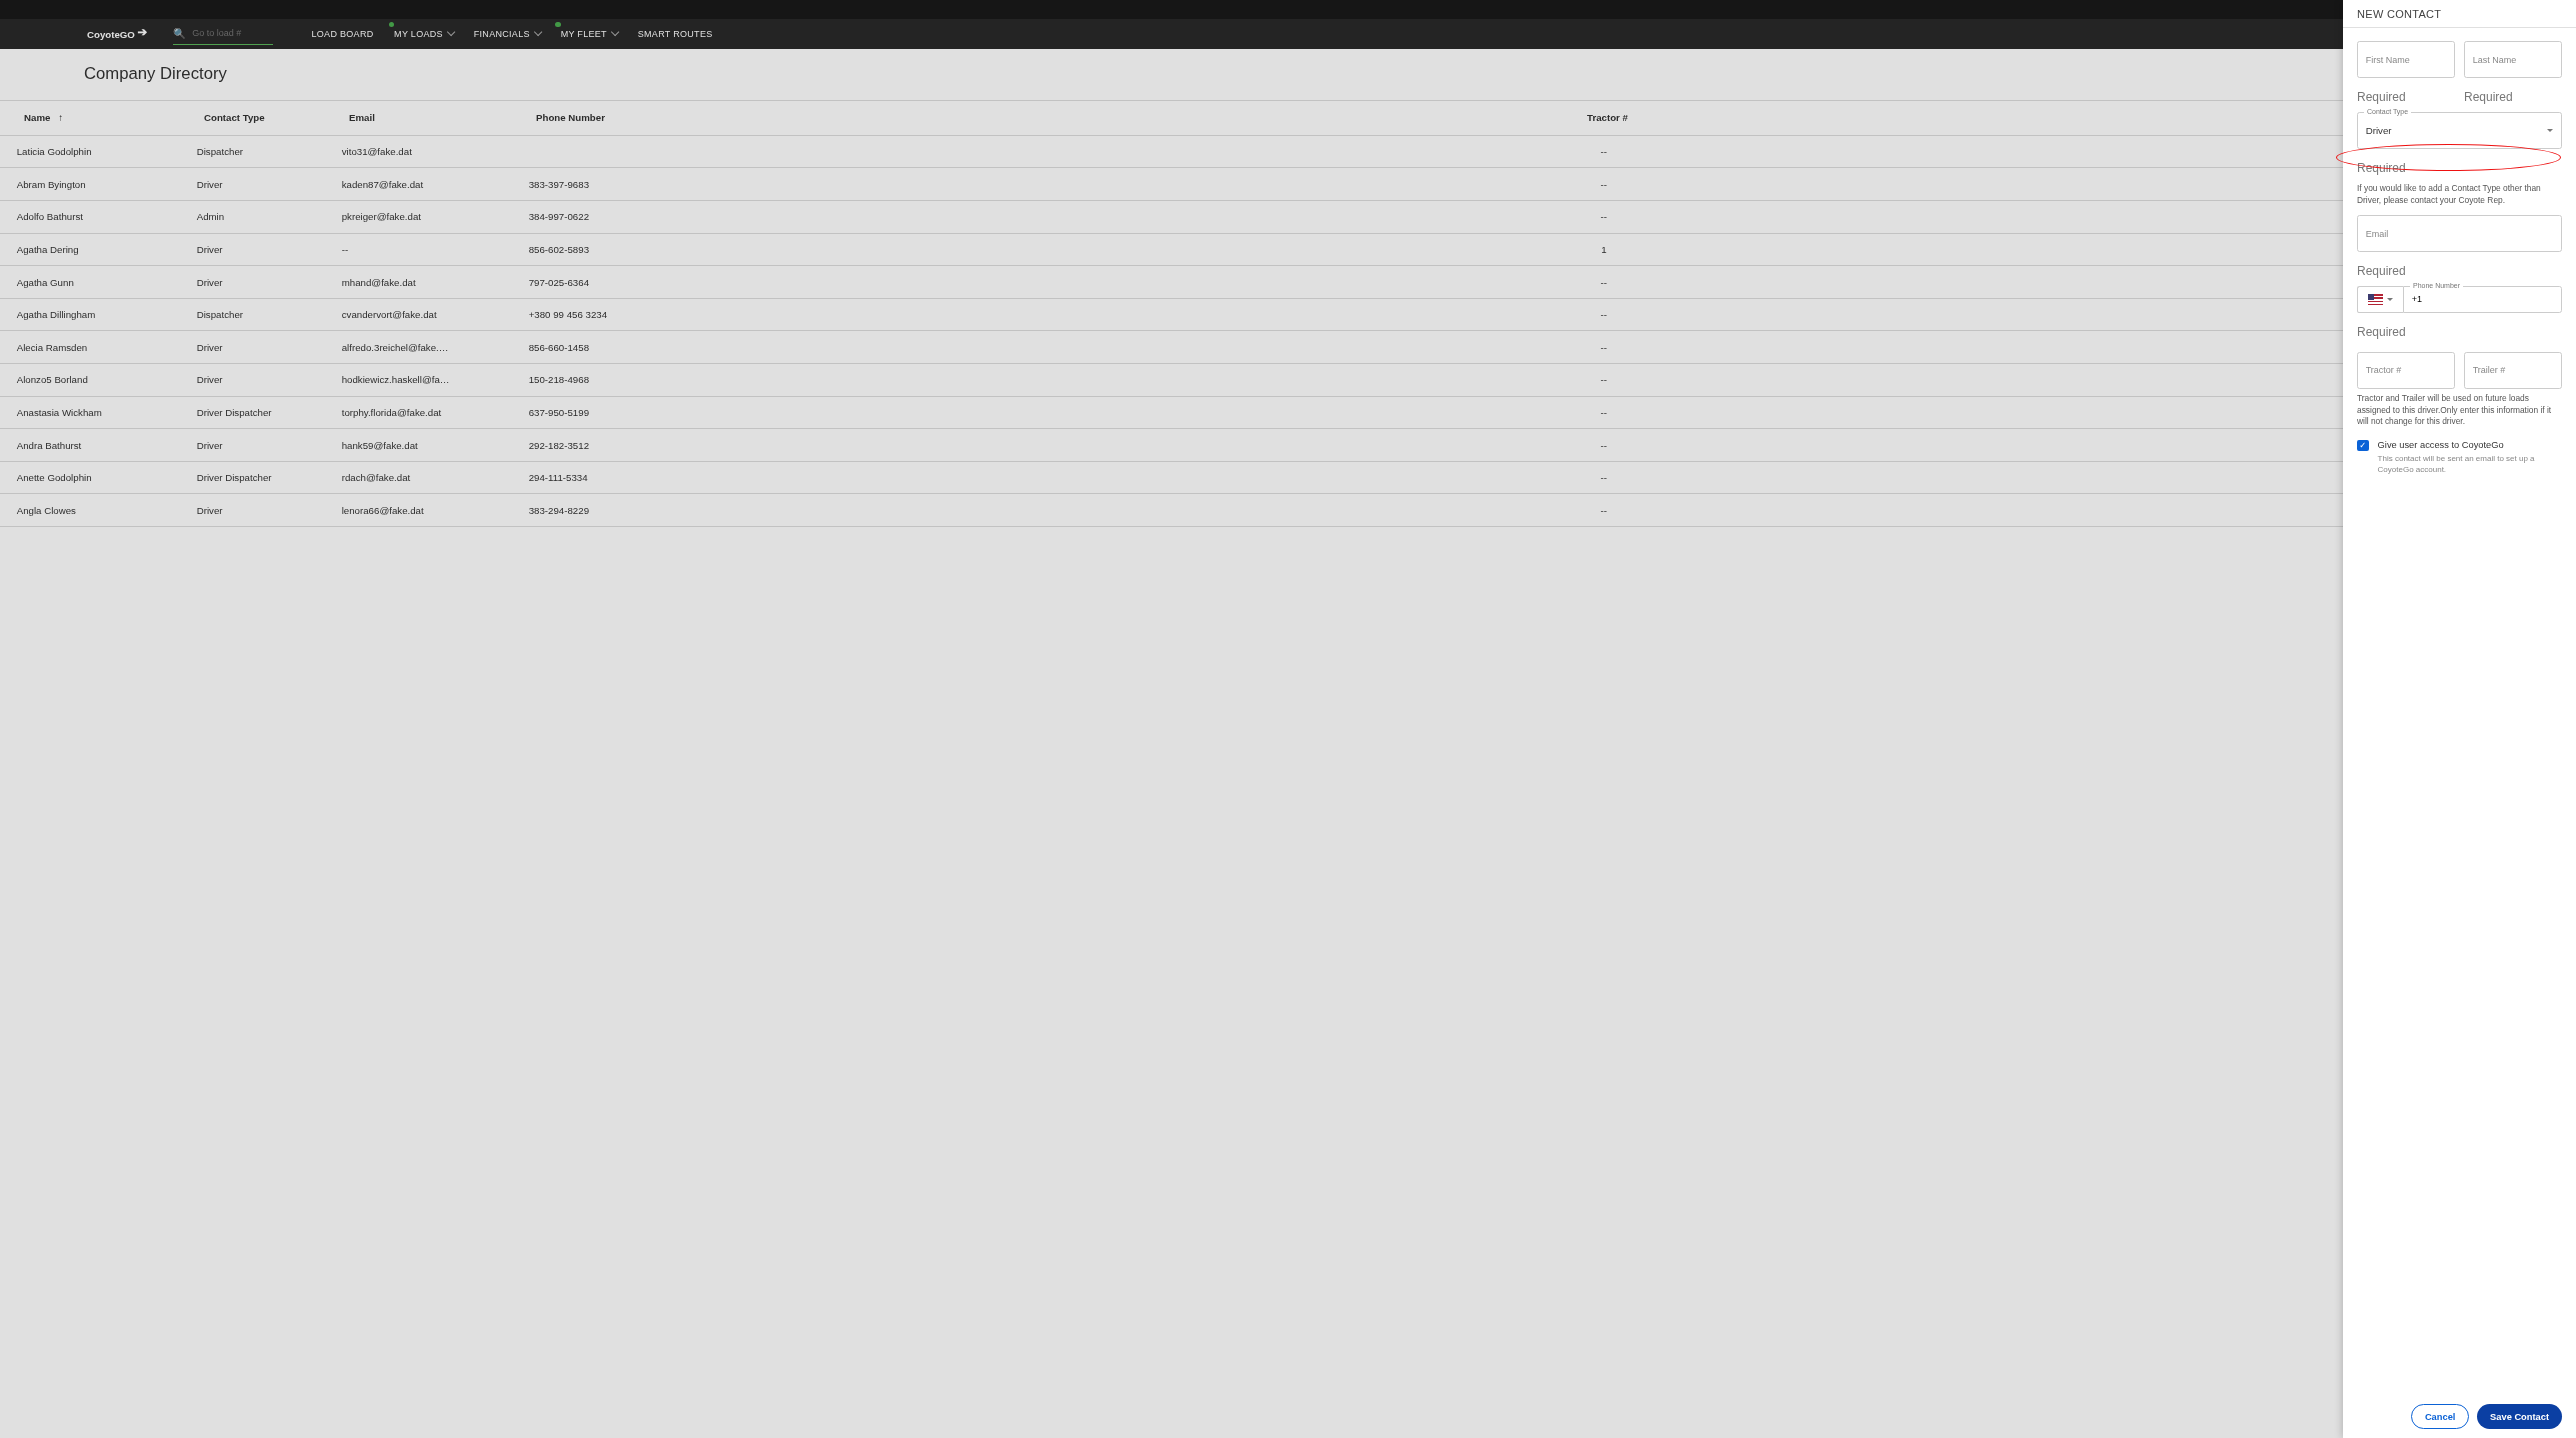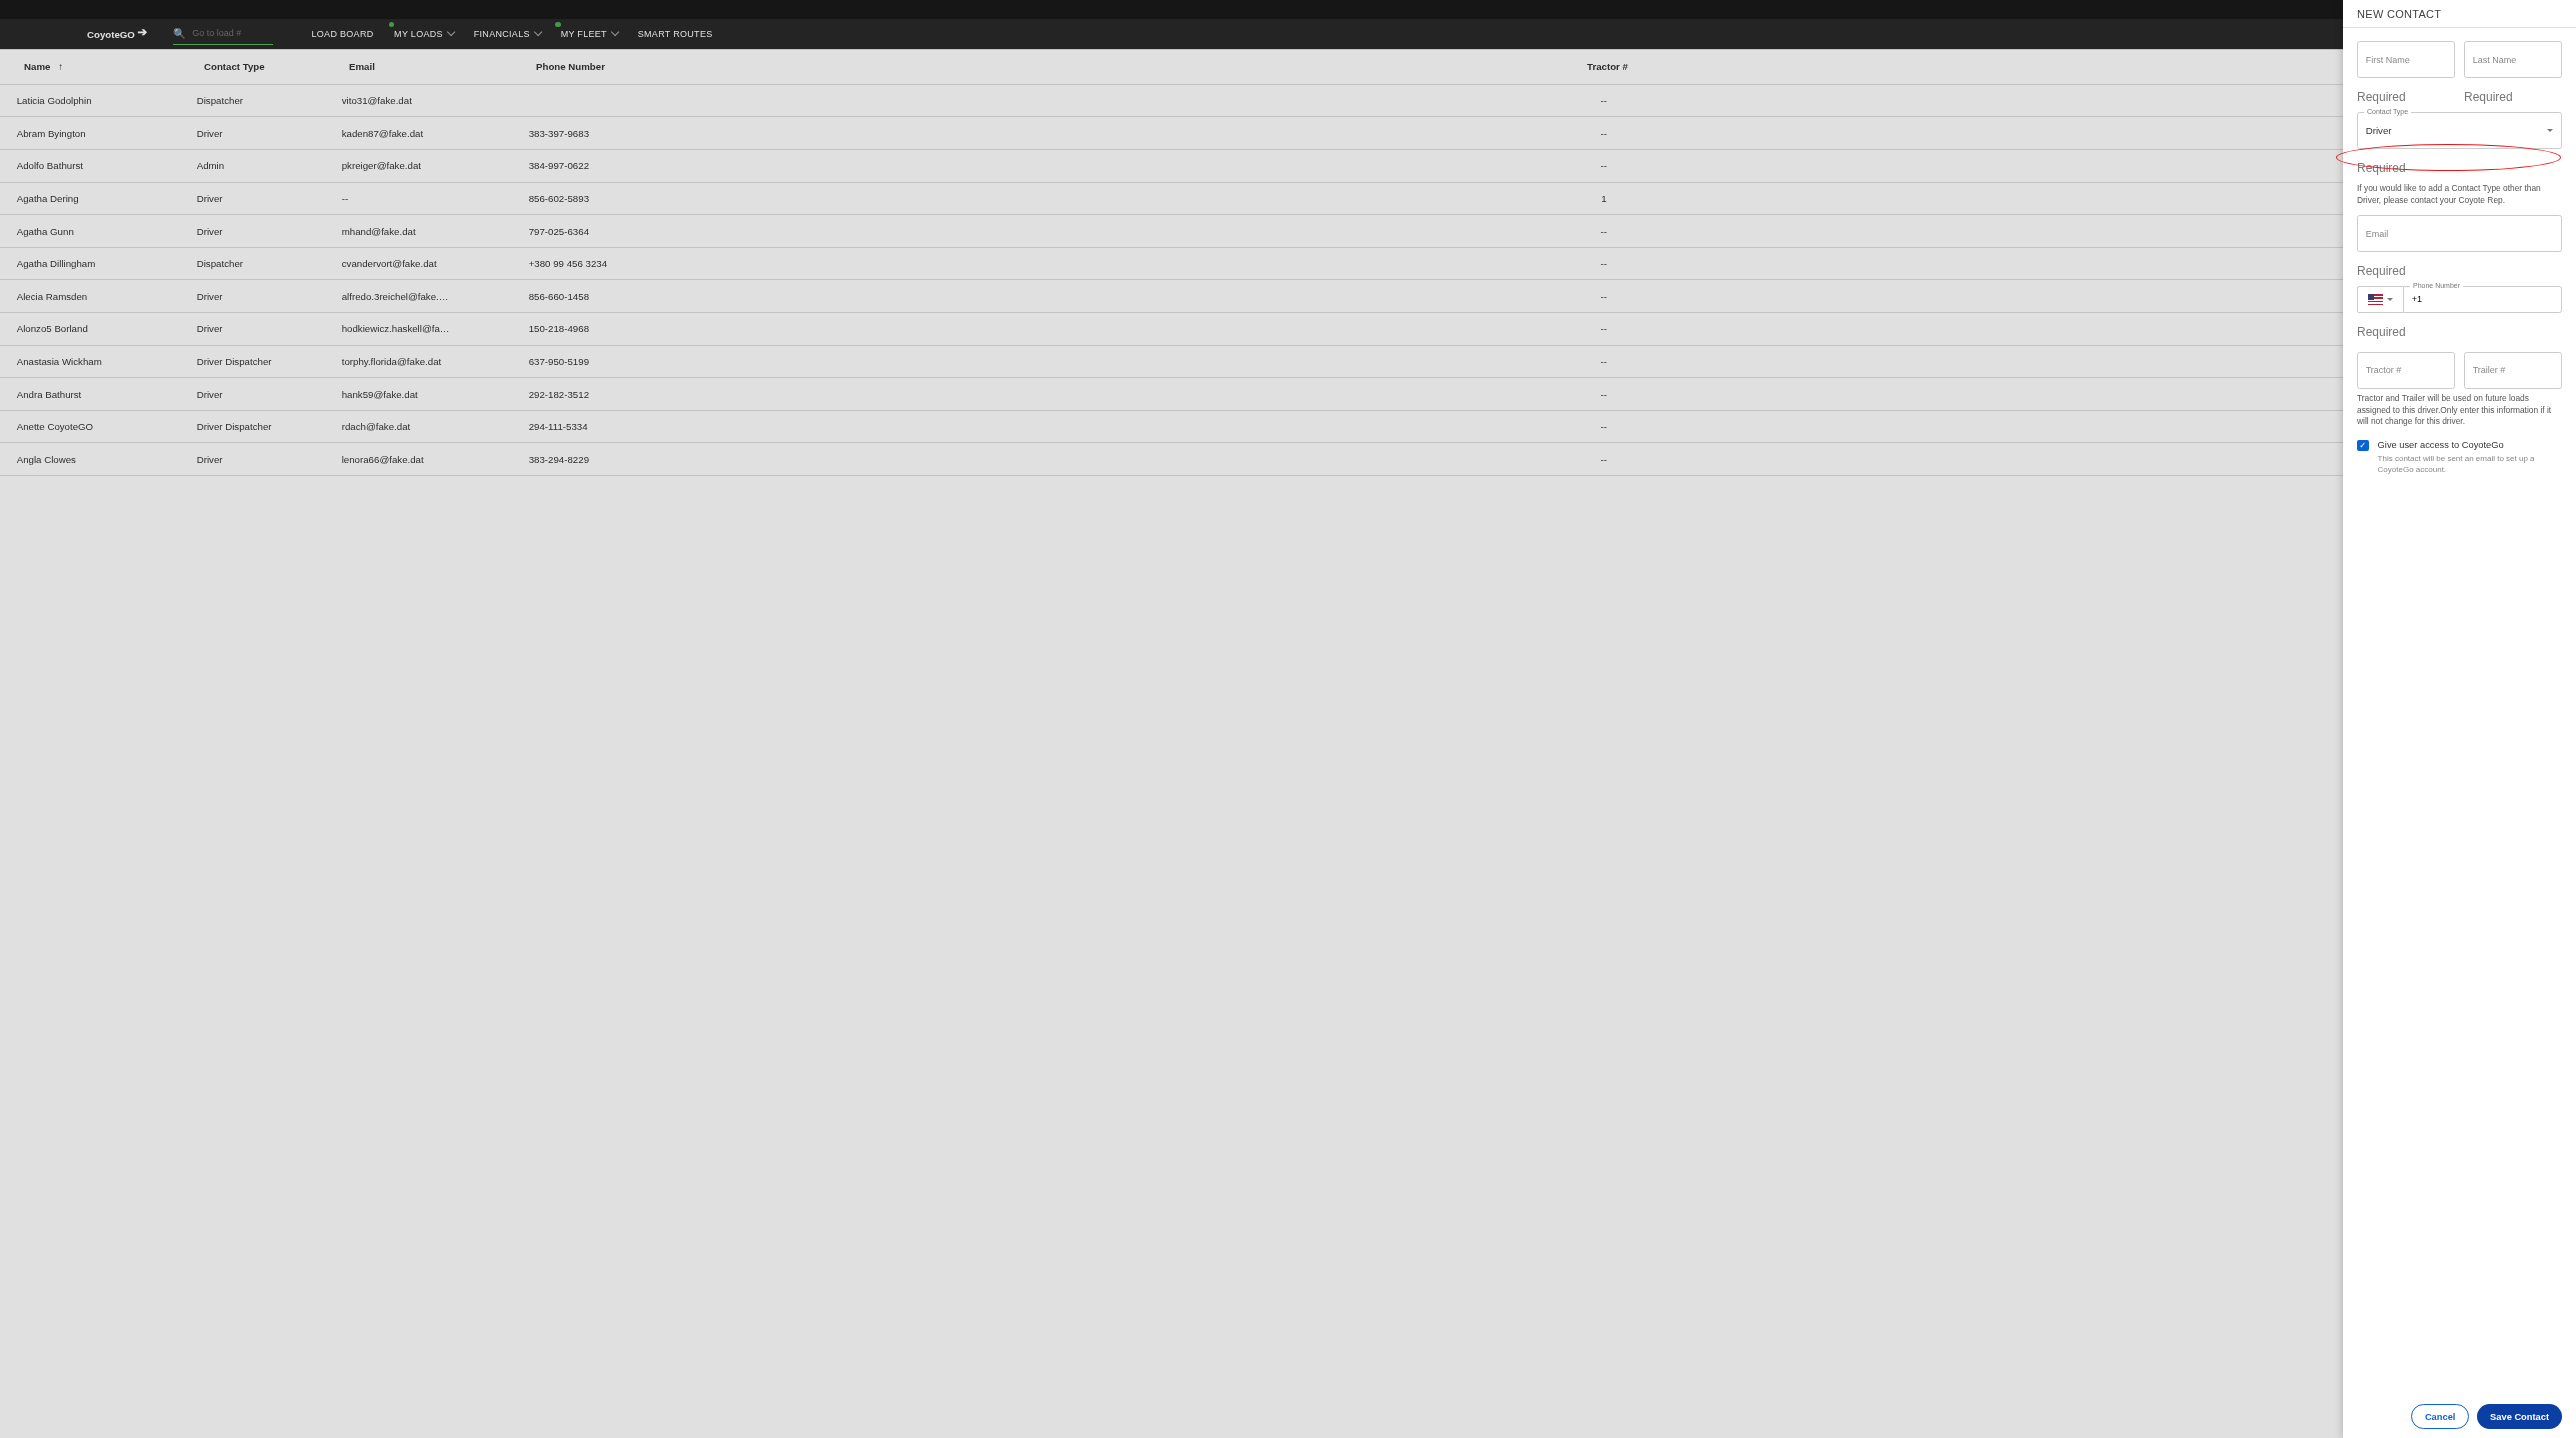--- a/index.html
+++ b/index.html
@@ -363,20 +363,27 @@
       </a>
       <a href="#">
         <span class="green-dot"></span>
         <span>MY FLEET</span>
         <span class="chevron-down"></span>
       </a>
       <a href="#">SMART ROUTES</a>
     </div>
   </div>
 
+  <div class="page-header">
+    <h1 class="page-title">Company Directory</h1>
+    <button class="add-contact-btn">
+      <span class="plus">+</span>
+      <span>Add New Contact</span>
+    </button>
+  </div>
 
   <div class="table">
     <div class="thead">
       <div>
         <span>Name</span>
         <span class="sort-arrow">↑</span>
       </div>
       <div>Contact Type</div>
       <div>Email</div>
       <div>Phone Number</div>
@@ -447,21 +454,21 @@
           <div class="tractor-col">--</div>
         </div>
         <div class="trow">
           <div>Andra Bathurst</div>
           <div>Driver</div>
           <div>hank59@fake.dat</div>
           <div>292-182-3512</div>
           <div class="tractor-col">--</div>
         </div>
         <div class="trow">
-          <div>Anette CoyoteGO</div>
+          <div>Anette Godolphin</div>
           <div>Driver Dispatcher</div>
           <div>rdach@fake.dat</div>
           <div>294-111-5334</div>
           <div class="tractor-col">--</div>
         </div>
         <div class="trow">
           <div>Angla Clowes</div>
           <div>Driver</div>
           <div>lenora66@fake.dat</div>
           <div>383-294-8229</div>

